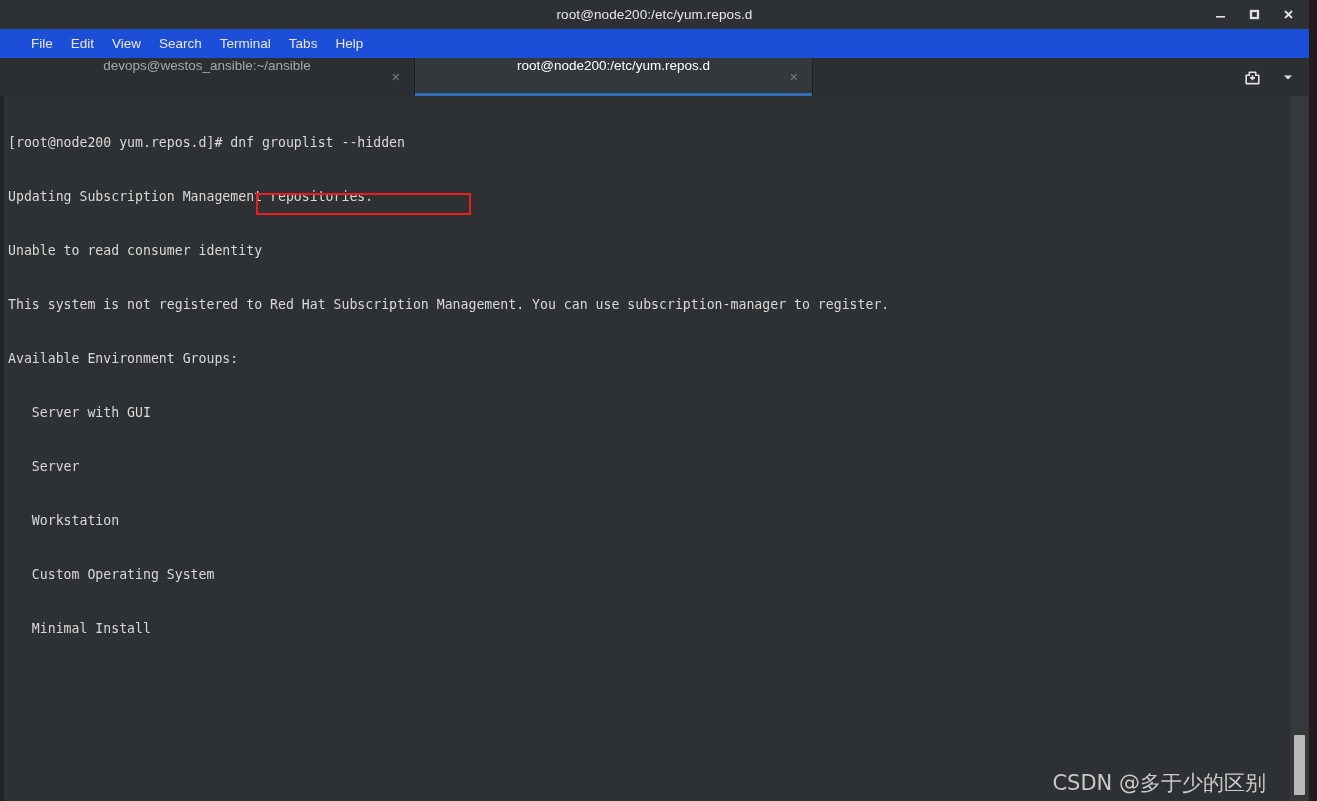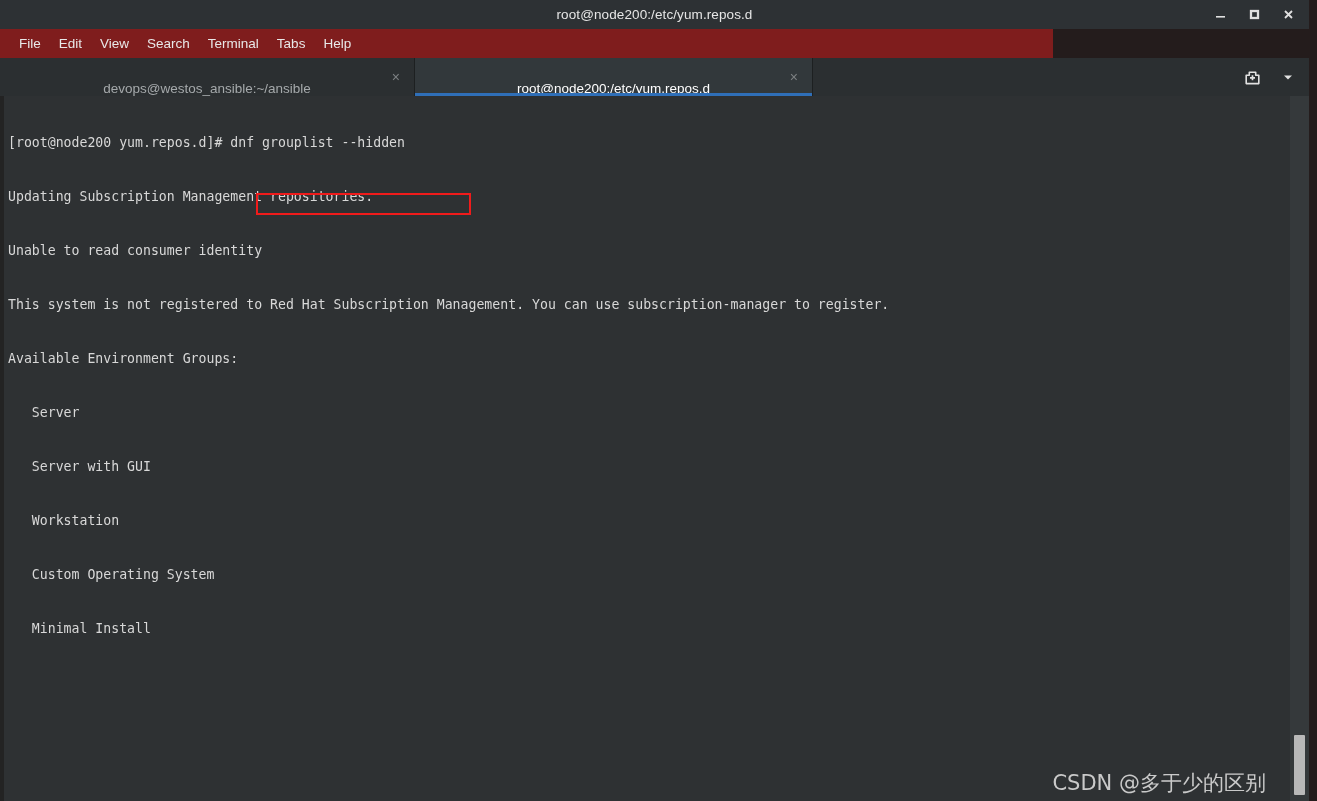--- a/index.html
+++ b/index.html
@@ -33,41 +33,41 @@
   .wbtn {
     width: 34px; height: 29px;
     display: flex; align-items: center; justify-content: center;
     color: #e0e0e0;
   }
   .wbtn svg { display: block; }
 
   
   .menubar {
     position: absolute; left: 0; top: 29px;
-    width: 1053px; height: 29px;
-    background: #7f1d1d;
+    width: 1309px; height: 29px;
+    background: #1d4ed8;
     display: flex; align-items: center;
-    padding-left: 10px;
+    padding-left: 22px;
   }
   .menu-item {
     font-size: 13.5px; color: #e8e8e8;
     padding: 3px 9px;
     white-space: nowrap;
   }
 
   
   .tabbar {
     position: absolute; left: 0; top: 58px;
     width: 1309px; height: 38px;
     background: #2b2f31;
     display: flex; align-items: stretch;
   }
   .tab {
     position: relative;
-    display: flex; align-items: flex-end; justify-content: center;
+    display: flex; align-items: flex-start; justify-content: center;
     height: 38px;
     padding: 0 12px;
     border-right: 1px solid #1d2021;
   }
   .tab.inactive { background: #2b2f31; }
   .tab.active    { background: #32383b; }
   .tab-label {
     font-size: 13.5px;
     white-space: nowrap;
     text-align: center;
@@ -229,22 +229,22 @@
   <div class="term-outer">
     <div class="term-gutter"></div>
 
     <div class="term-screen">
       <div class="term-lines">
         <div class="term-line">[root@node200 yum.repos.d]# dnf grouplist --hidden</div>
         <div class="term-line">Updating Subscription Management repositories.</div>
         <div class="term-line">Unable to read consumer identity</div>
         <div class="term-line">This system is not registered to Red Hat Subscription Management. You can use subscription-manager to register.</div>
         <div class="term-line">Available Environment Groups:</div>
+        <div class="term-line">   Server with GUI</div>
         <div class="term-line">   Server</div>
-        <div class="term-line">   Server with GUI</div>
         <div class="term-line">   Workstation</div>
         <div class="term-line">   Custom Operating System</div>
         <div class="term-line">   Minimal Install</div>
         
         
         
         
         
         
         

